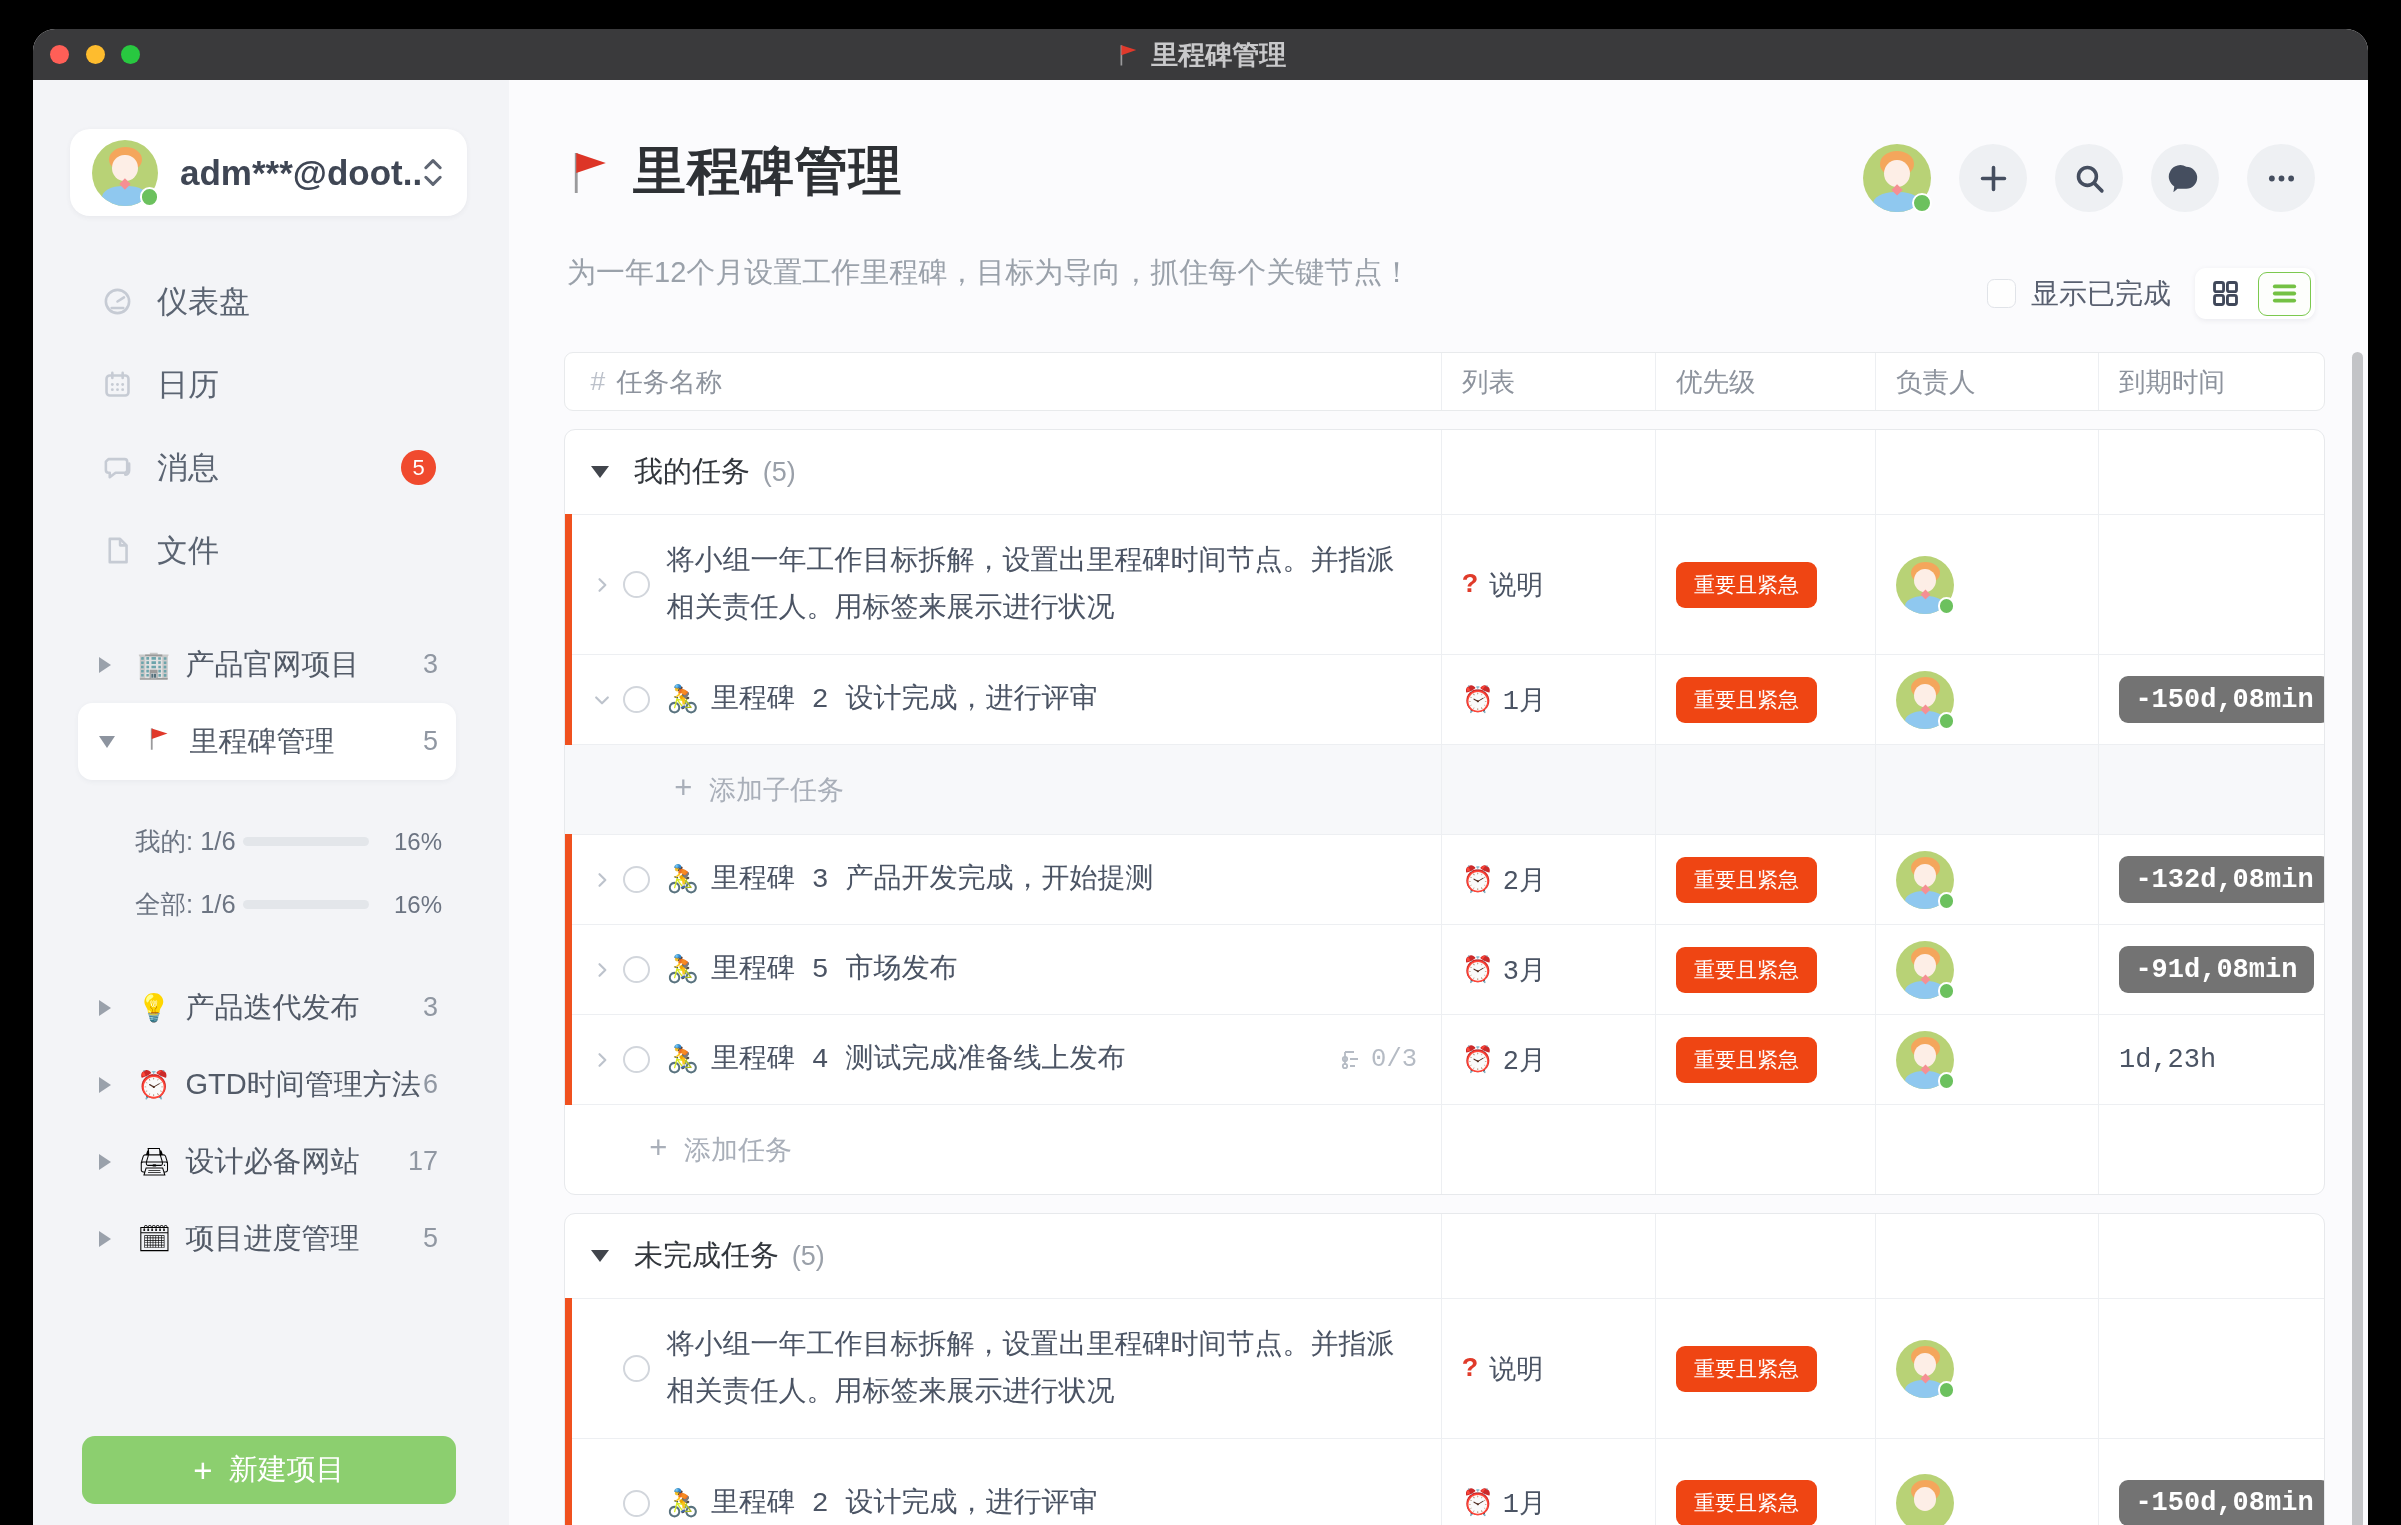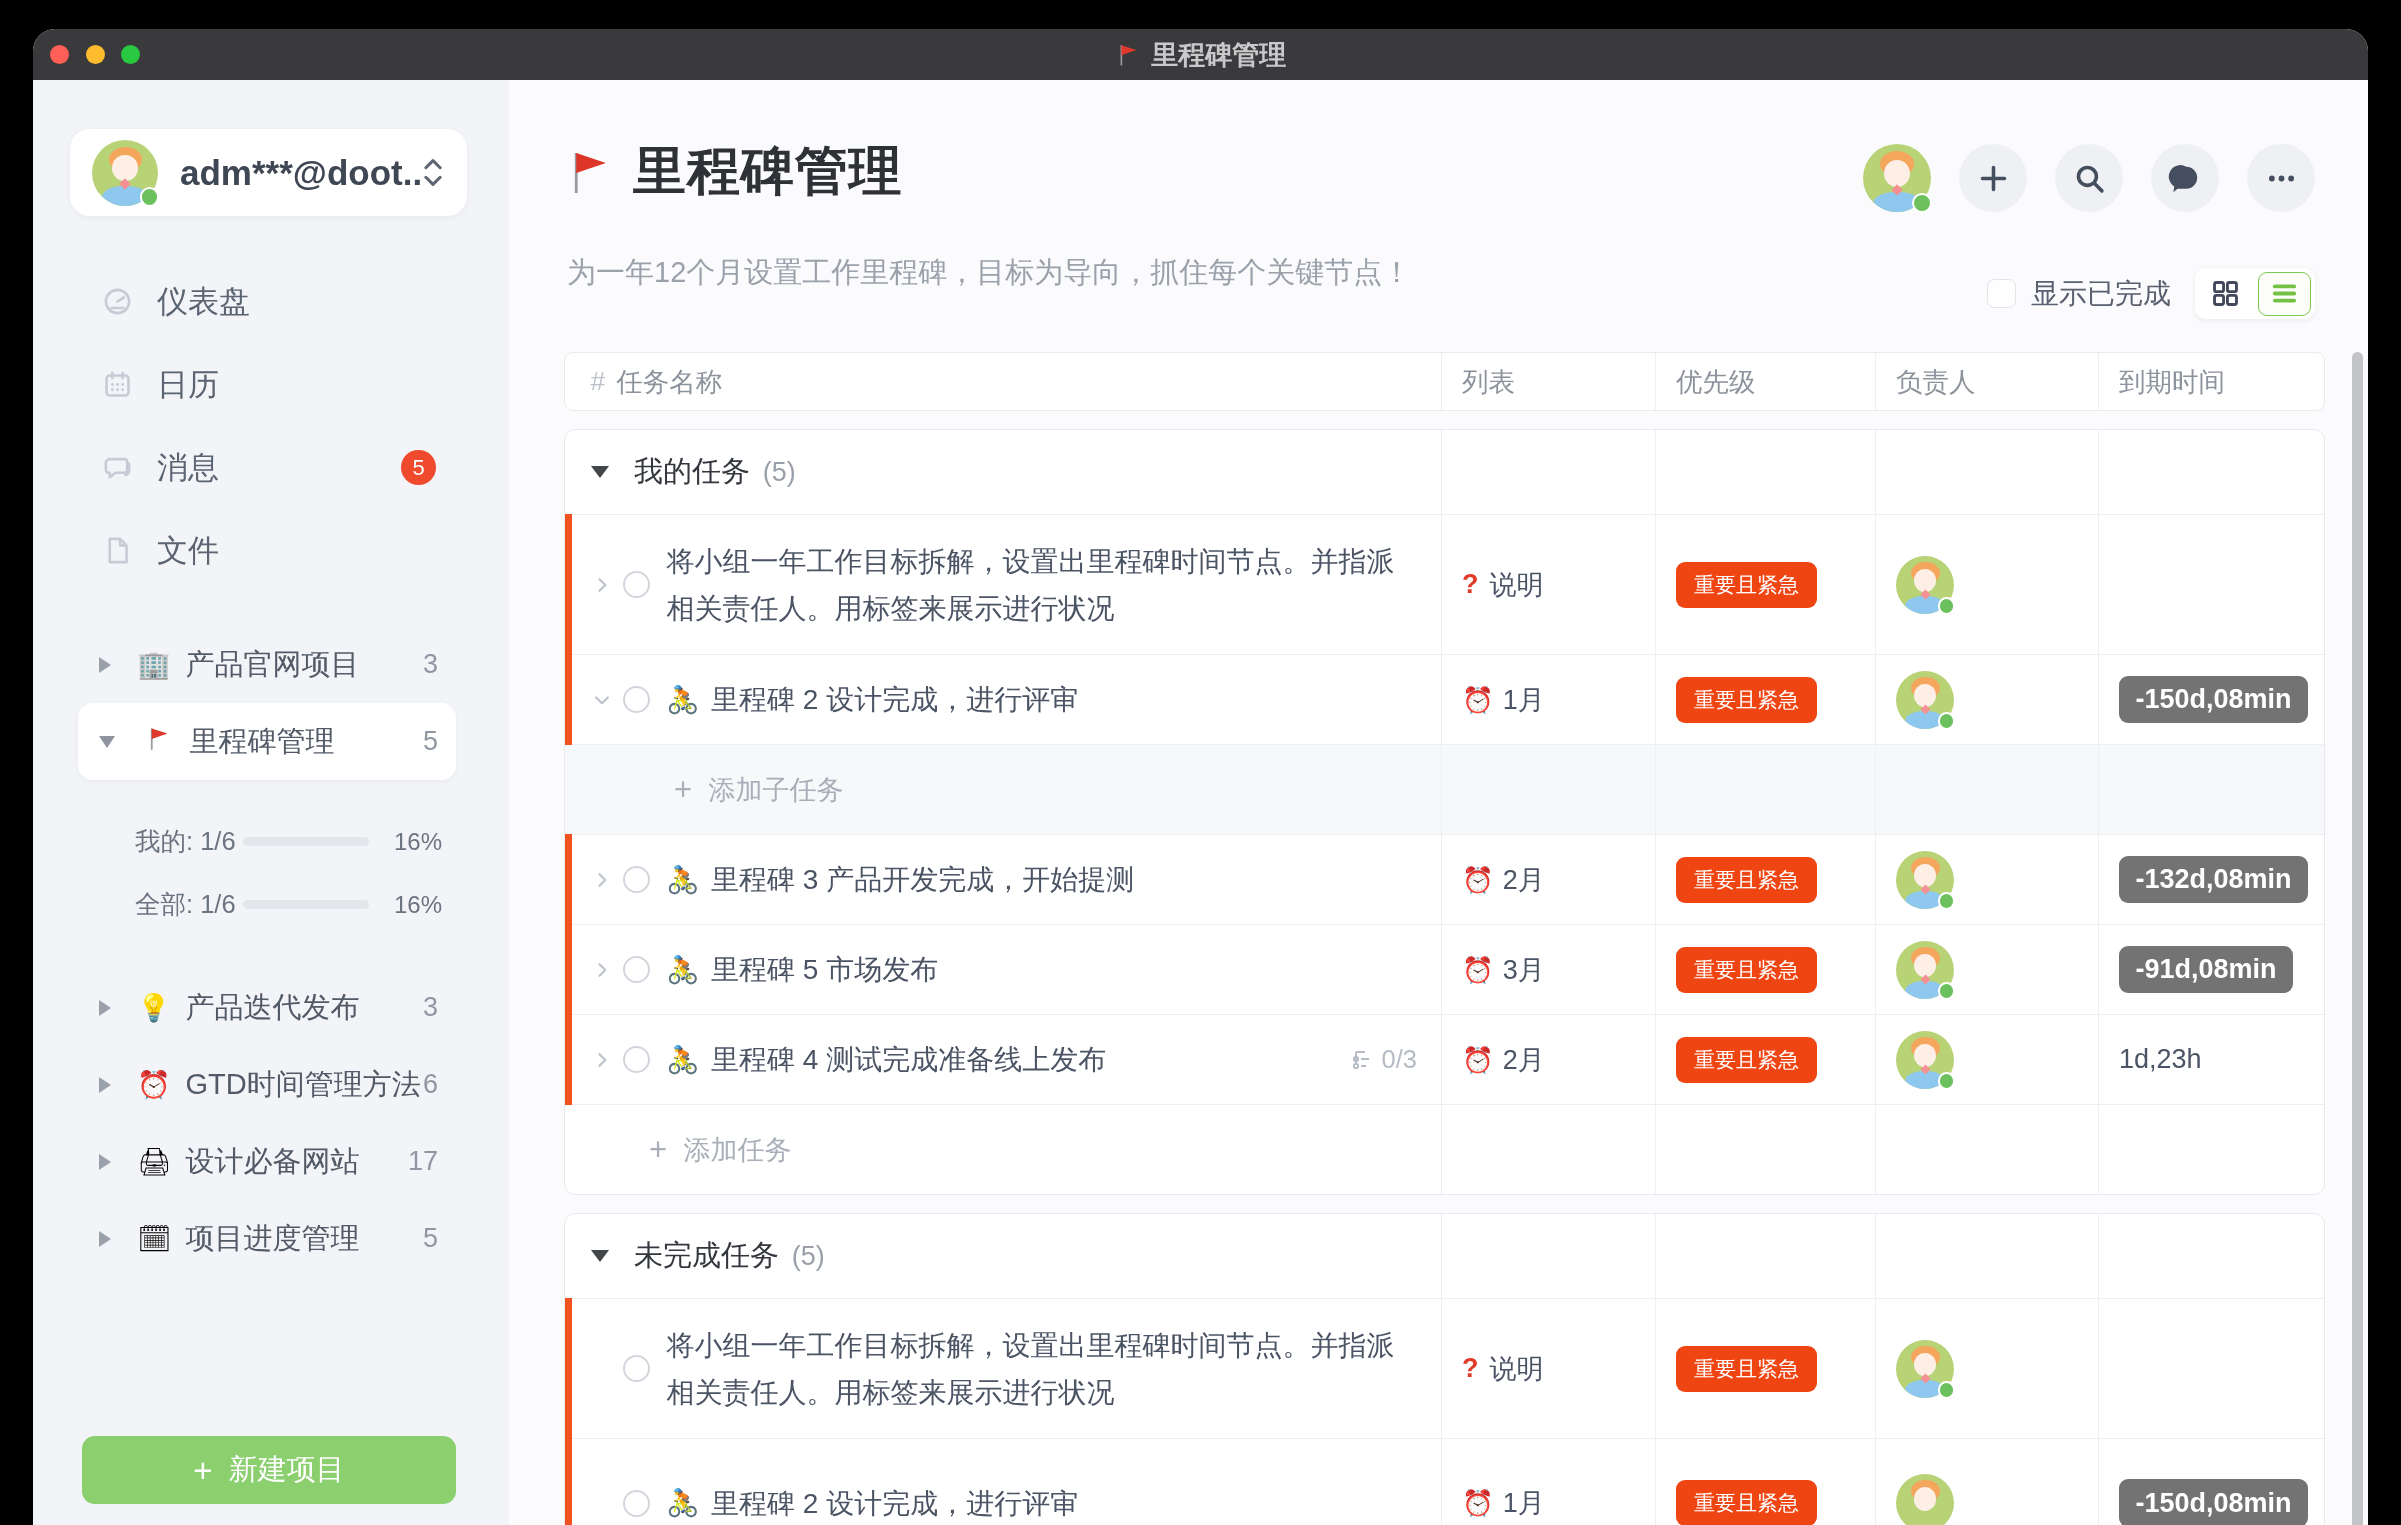--- a/index.html
+++ b/index.html
@@ -71,21 +71,21 @@
   
   .table{position:absolute;left:55px;top:272px;width:1761px;}
   .grid-row{display:grid;grid-template-columns:876px 214px 220px 223px 228px;}
   .thead{height:59px;background:#fff;border:0.9px solid #e8eaec;border-radius:9px;box-sizing:border-box;}
   .thead .cell{font-size:26.5px;color:#8d939d;}
   .hash{color:#bcc1ca;margin-right:11px;}
   .cell{display:flex;align-items:center;padding-left:20px;box-sizing:border-box;min-width:0;}
   .cell.c1{padding-left:25.5px;}
   .grid-row .cell + .cell{border-left:0.9px solid #edeff2;}
   .gcard{margin-top:18px;background:#fff;border:0.9px solid #e7e9ec;border-radius:11px;overflow:hidden;}
-  .gcard .grid-row + .grid-row{border-top:0.9px solid #edeff2;}
+  .gcard .grid-row + .grid-row{border-top:0.9px solid #edeff2;font-family:Liberation Mono, monospace;}
   .ghead{height:84px;}
   .gtri{width:0;height:0;border-left:9px solid transparent;border-right:9px solid transparent;border-top:12.8px solid #41454c;margin-right:25.5px;}
   .gtitle{font-size:29px;font-weight:400;color:#33373d;}
   .gcount{font-size:27px;color:#9aa0a9;margin-left:12.8px;}
   .task{position:relative;}
   .task::before{content:"";position:absolute;left:0;top:-0.9px;bottom:-0.9px;width:7.3px;background:#f0511f;}
   .row-1l{height:89px;} .row-2l{height:139px;} .row-last{height:128px;}
   .task .c1{padding-left:27px;}
   .chev{flex:none;margin-right:11px;display:flex;}
   .chev.hidden{visibility:hidden;}

